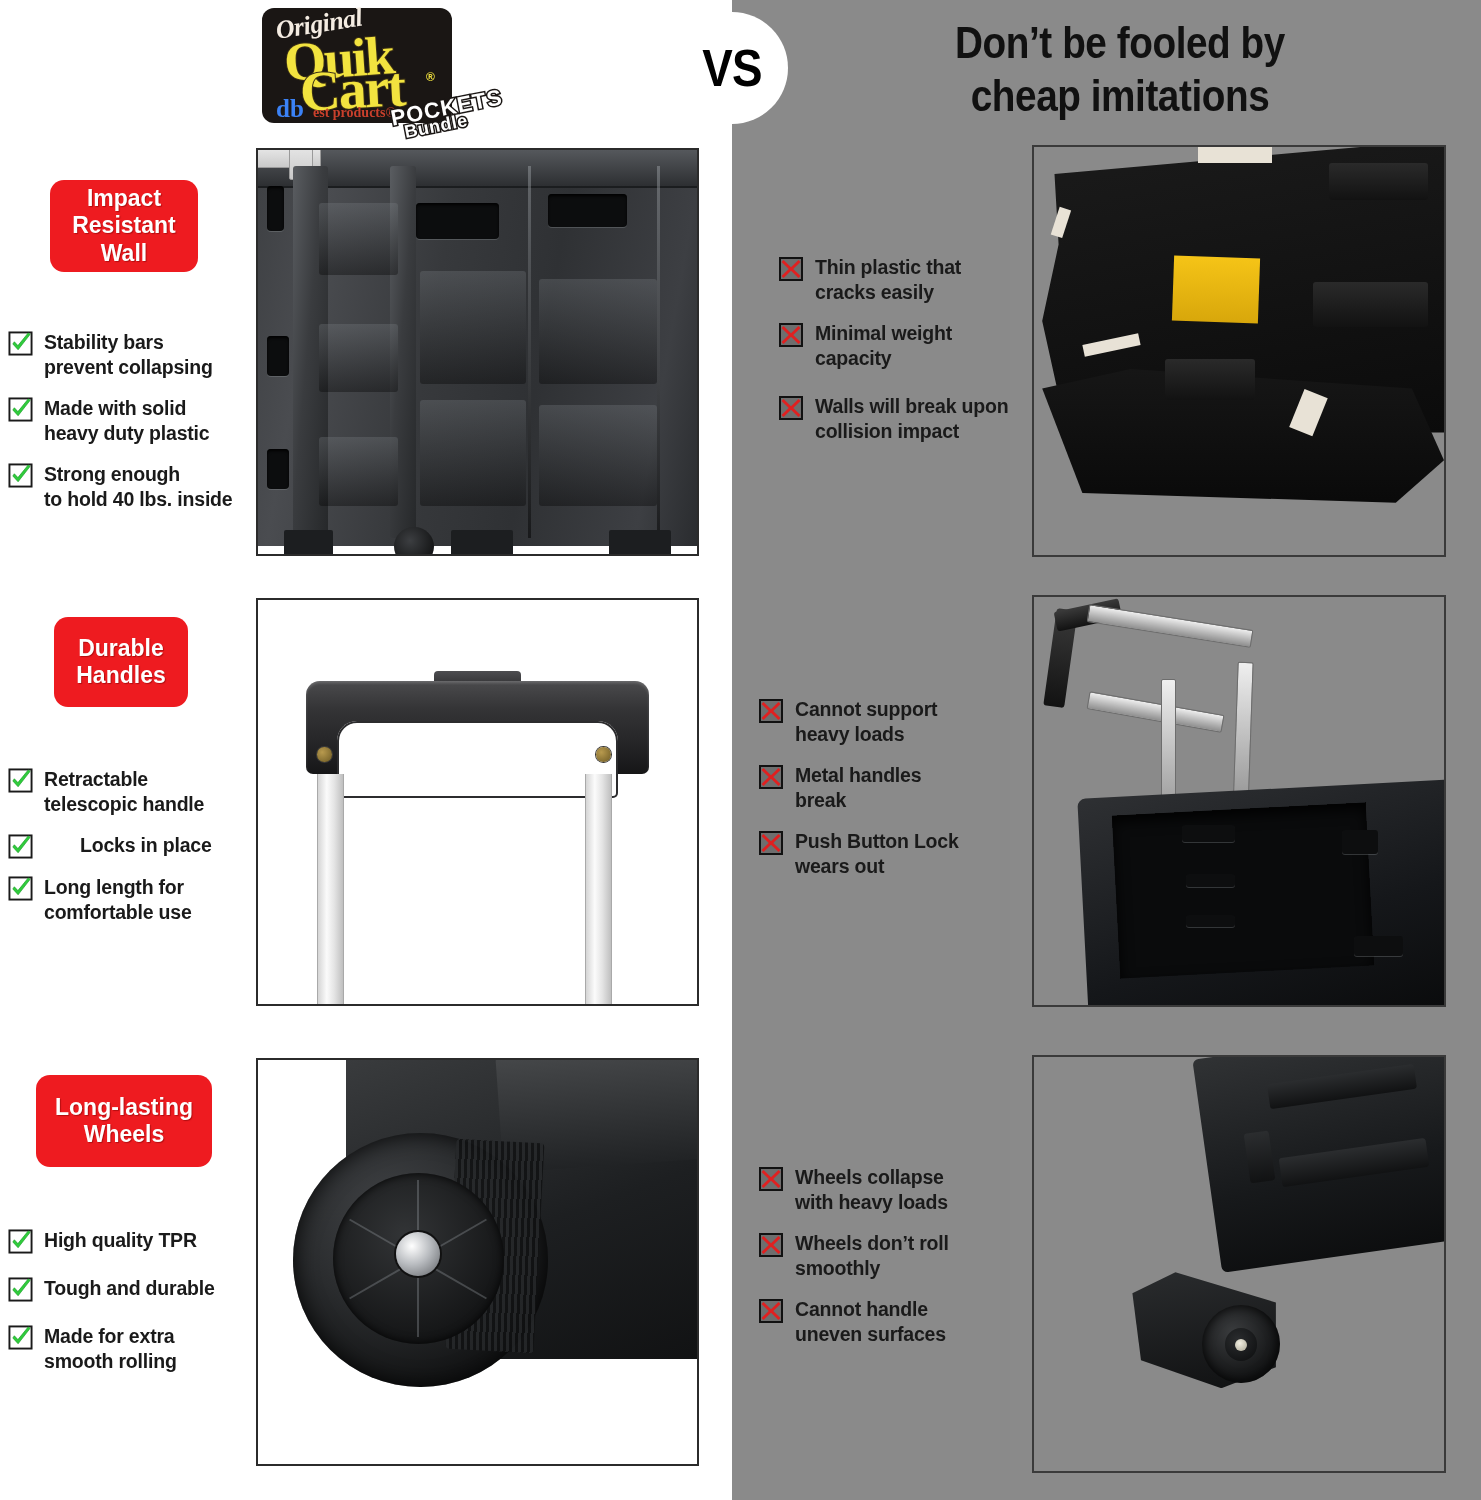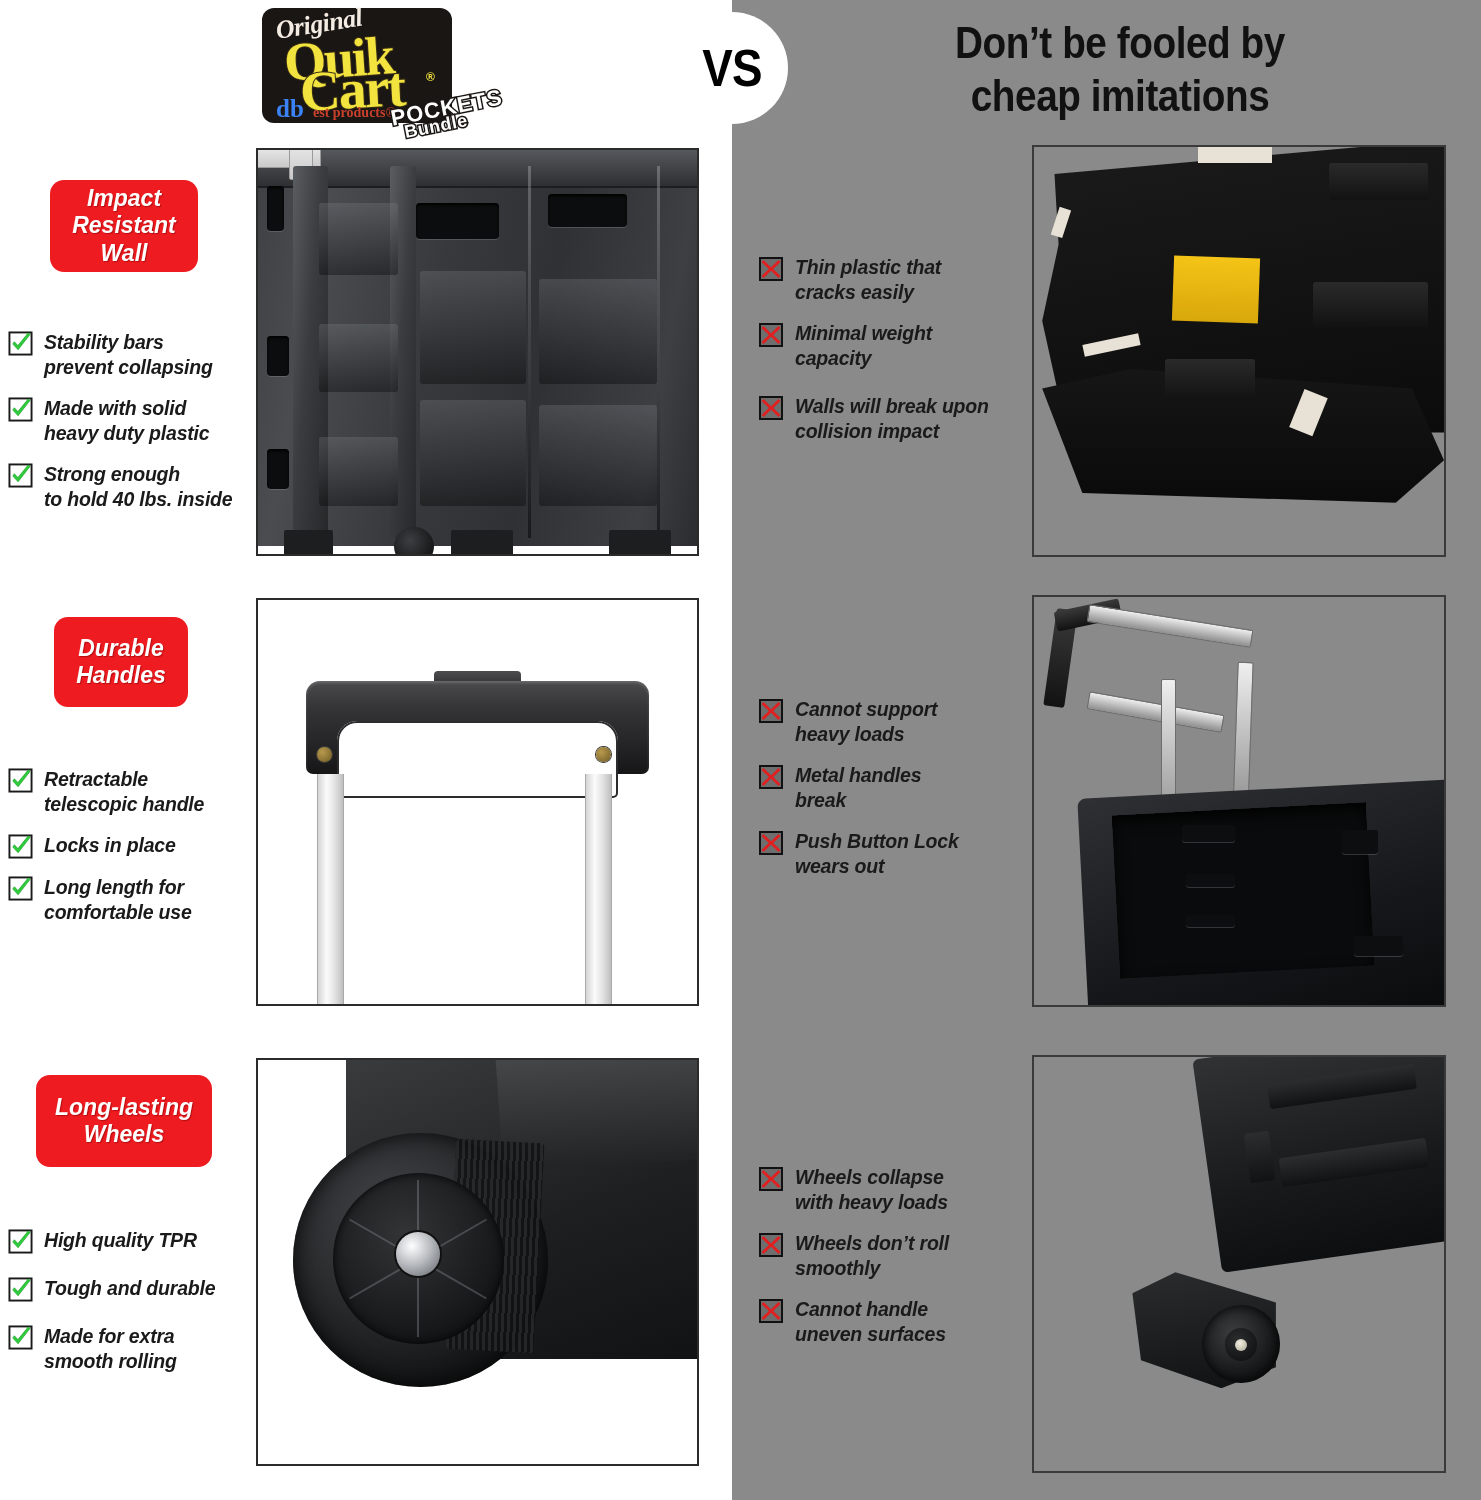--- a/index.html
+++ b/index.html
@@ -120,21 +120,21 @@
     font-weight:bold;
     font-size:45px;
     line-height:1.18;
     color:#111111;
     transform:scaleX(0.86);
     transform-origin:center top;
     letter-spacing:-0.5px;
   }
 
   
-  .section{position:absolute;left:0;width:1481px;font-style:italic;}
+  .section{position:absolute;left:0;width:1481px;}
   .sec1{top:145px;height:440px;}
   .sec2{top:595px;height:440px;}
   .sec3{top:1055px;height:432px;padding-left:24px;}
 
   
   .pill{
     position:absolute;
     background:#ee1b20;
     border-radius:14px;
     color:#ffffff;
@@ -475,21 +475,21 @@
       <div class="crate-slot" style="left:2%;top:46%;width:5%;height:10%;"></div>
       <div class="crate-slot" style="left:2%;top:74%;width:5%;height:10%;"></div>
 
       <div class="crate-foot" style="left:6%;width:11%;"></div>
       <div class="crate-foot" style="left:44%;width:14%;"></div>
       <div class="crate-foot" style="left:80%;width:14%;"></div>
       <div class="crate-wheel" style="left:31%;bottom:-3%;width:9%;padding-bottom:9%;"></div>
     </div>
   </div>
 
-  <div class="bullets" style="left:758px;top:110px;width:270px;">
+  <div class="bullets" style="left:778px;top:110px;width:270px;">
     <div class="bullet">
       <span class="box">
         <svg class="xbox" viewBox="0 0 26 26">
             <rect x="2" y="2" width="22" height="22" fill="#6e6e6e" stroke="#111" stroke-width="2"></rect>
             <path d="M5.5 4 L13 11.2 L20.5 4 L22.5 6 L15.2 13 L22.5 20 L20.5 22 L13 14.8 L5.5 22 L3.5 20 L10.8 13 L3.5 6 Z" fill="#e02020"></path>
           </svg>
       </span>
       <span class="txt">Thin plastic that
 cracks easily</span>
     </div>
@@ -540,21 +540,21 @@
     <div class="bullet">
       <span class="box">
         <svg class="chk" viewBox="0 0 26 26">
             <rect x="1.5" y="1.5" width="23" height="23" fill="#fff" stroke="#1a1a1a" stroke-width="2"></rect>
             <path d="M5 13.5 L10.5 19.5 L23 3.5 L21 2 L10.3 15.2 L6.6 11.2 Z" fill="#2fcc3c" stroke="#169e22" stroke-width="0.7"></path>
           </svg>
       </span>
       <span class="txt">Retractable
 telescopic handle</span>
     </div>
-    <div class="bullet" style="margin-top:10px;">
+    <div class="bullet" style="margin-top:10px;gap:36px;">
       <span class="box">
         <svg class="chk" viewBox="0 0 26 26">
             <rect x="1.5" y="1.5" width="23" height="23" fill="#fff" stroke="#1a1a1a" stroke-width="2"></rect>
             <path d="M5 13.5 L10.5 19.5 L23 3.5 L21 2 L10.3 15.2 L6.6 11.2 Z" fill="#2fcc3c" stroke="#169e22" stroke-width="0.7"></path>
           </svg>
       </span>
       <span class="txt">Locks in place</span>
     </div>
     <div class="bullet" style="margin-top:10px;">
       <span class="box">

